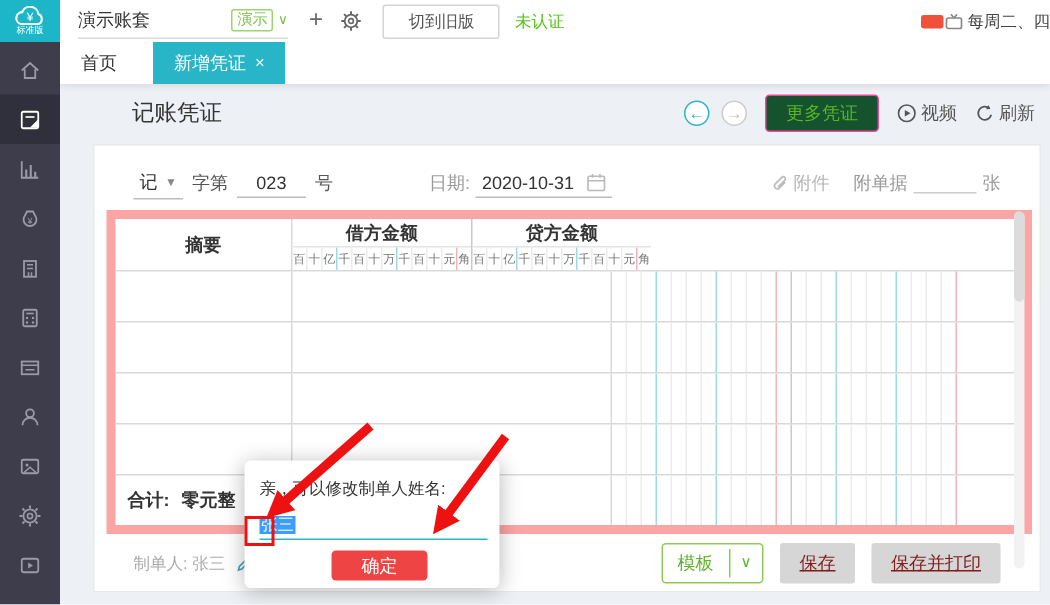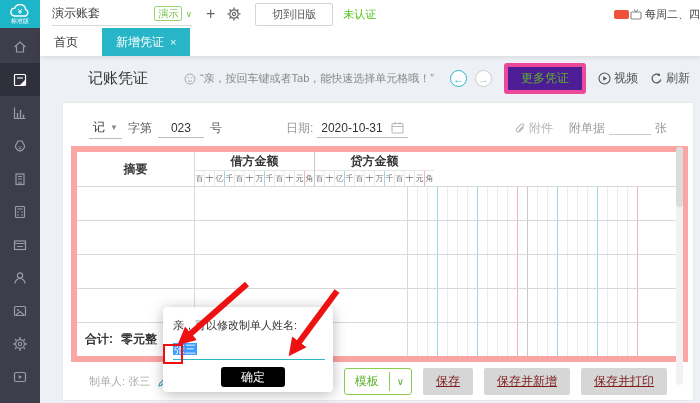--- a/index.html
+++ b/index.html
@@ -36,21 +36,21 @@
 
   
   .page-head{display:flex;align-items:center;padding:7px 10px 6px 48px;}
   .page-title{font-size:15px;color:#333;}
   .head-right{margin-left:auto;display:flex;align-items:center;}
   .tip{display:flex;align-items:center;font-size:11px;color:#888;margin-right:8px;}
   .tip svg{margin-right:4px;flex:none;}
   .circ-btn{width:17px;height:17px;border-radius:50%;display:flex;align-items:center;justify-content:center;font-size:11px;margin-left:8px;background:#fff;cursor:pointer;}
   .circ-btn.prev{border:1px solid #29b5c8;color:#29b5c8;}
   .circ-btn.next{border:1px solid #ccc;color:#bbb;}
-  .more-btn{margin-left:12px;font-size:12px;color:#5db32a;border:4px solid #ec4899;border-radius:3px;background:#4c1d95;padding:3px 13px;cursor:pointer;}
+  .more-btn{margin-left:12px;font-size:12px;color:#5db32a;border:1px solid #ec4899;border-radius:3px;background:#14532d;padding:3px 13px;cursor:pointer;}
   .mini-link{display:flex;align-items:center;font-size:12px;color:#555;margin-left:12px;cursor:pointer;}
   .mini-link svg{margin-right:3px;}
 
   
   .card{background:#fff;margin:2px 6px 0 22px;border:1px solid #e9e9e9;padding:10px 0 8px 0;position:relative;}
   .meta{display:flex;align-items:center;font-size:12px;color:#555;padding:0 26px;height:30px;margin-bottom:3px;}
   .word-sel{display:flex;align-items:center;border-bottom:1px solid #bbb;padding:2px 4px;color:#333;cursor:pointer;}
   .word-sel .caret2{font-size:8px;color:#888;margin-left:5px;}
   .lbl{margin:0 6px;color:#555;}
   .num-input{width:46px;text-align:center;border-bottom:1px solid #bbb;color:#333;padding:2px 0;}
@@ -93,21 +93,21 @@
   .tpl-btn{display:flex;align-items:center;border:1px solid #8ecb52;border-radius:3px;color:#5db32a;font-size:12px;background:#fff;cursor:pointer;}
   .tpl-btn .tpl-label{padding:4px 10px;}
   .tpl-btn .tpl-caret{border-left:1px solid #8ecb52;padding:4px 7px;font-size:10px;}
   .gbtn{background:#d6d6d6;color:#7f1d1d;font-size:12px;border:none;border-radius:2px;padding:5px 13px;margin-left:11px;cursor:default;text-decoration:underline;}
 
   
   .popup{position:absolute;left:163px;top:307px;width:170px;height:85px;background:#fff;border-radius:4px;box-shadow:0 2px 14px rgba(0,0,0,.28);z-index:20;padding:11px 8px 0 10px;}
   .popup-msg{font-size:11px;color:#333;}
   .popup-input{margin-top:9px;border-bottom:1px solid #2ab7c9;padding-bottom:2px;font-size:11px;}
   .sel-text{background:#3c9cff;color:#fff;padding:0 1px;}
-  .confirm-btn{display:block;margin:7px 0 0 48px;width:64px;height:20px;background:#000000;color:#fff;font-size:12px;border:none;border-radius:3px;cursor:pointer;}
+  .confirm-btn{display:block;margin:7px 0 0 48px;width:64px;height:20px;background:#ef4444;color:#fff;font-size:12px;border:none;border-radius:3px;cursor:pointer;}
 
   
   .red-box{position:absolute;left:163px;top:344px;width:20px;height:20px;border:2px solid #ee1111;z-index:31;pointer-events:none;}
   .arrows{position:absolute;left:0;top:0;z-index:30;pointer-events:none;}
 </style>
 </head>
 <body>
 
 <div class="screen">
 
@@ -253,29 +253,20 @@
         </div>
         <div class="tab active">
           <span>新增凭证</span>
           <span class="tab-close">×</span>
         </div>
       </div>
 
       <div class="page-head">
         <span class="page-title">记账凭证</span>
         <div class="head-right">
-          <div class="tip">
-            <svg width="12" height="12" viewBox="0 0 12 12">
-              <circle cx="6" cy="6" r="5" fill="none" stroke="#aaa" stroke-width="1"></circle>
-              <circle cx="4.2" cy="4.8" r="0.7" fill="#aaa"></circle>
-                <circle cx="7.8" cy="4.8" r="0.7" fill="#aaa"></circle>
-              <path d="M4 7.5 a2.5 2 0 0 0 4 0" fill="none" stroke="#aaa" stroke-width="0.9"></path>
-            </svg>
-            <span>“亲，按回车键或者Tab，能快速选择单元格哦！”</span>
-          </div>
           <div class="circ-btn prev">←</div>
           <div class="circ-btn next">→</div>
           <button class="more-btn">更多凭证</button>
           <div class="mini-link">
             <svg width="13" height="13" viewBox="0 0 13 13">
               <circle cx="6.5" cy="6.5" r="5.5" fill="none" stroke="#555" stroke-width="1.1"></circle>
               <path d="M5.2 4.3 L9 6.5 L5.2 8.7 Z" fill="#555"></path>
             </svg>
             <span>视频</span>
           </div>
@@ -559,21 +550,20 @@
                 <path d="M2 11 L2.6 8.6 L8.8 2.4 a1 1 0 0 1 1.6 0 l0 0 a1 1 0 0 1 0 1.6 L4.2 10.4 Z" fill="none" stroke="#4aa4bb" stroke-width="1.1"></path>
               </svg>
             </span>
           </div>
           <div class="foot-btns">
             <div class="tpl-btn">
               <span class="tpl-label">模板</span>
               <span class="tpl-caret">∨</span>
             </div>
             <button class="gbtn">保存</button>
-            <button class="gbtn">保存并新增</button>
             <button class="gbtn">保存并打印</button>
           </div>
         </div>
       </div>
     </div>
   </div>
 
   <div class="popup">
     <div class="popup-msg">亲，可以修改制单人姓名:</div>
     <div class="popup-input">

